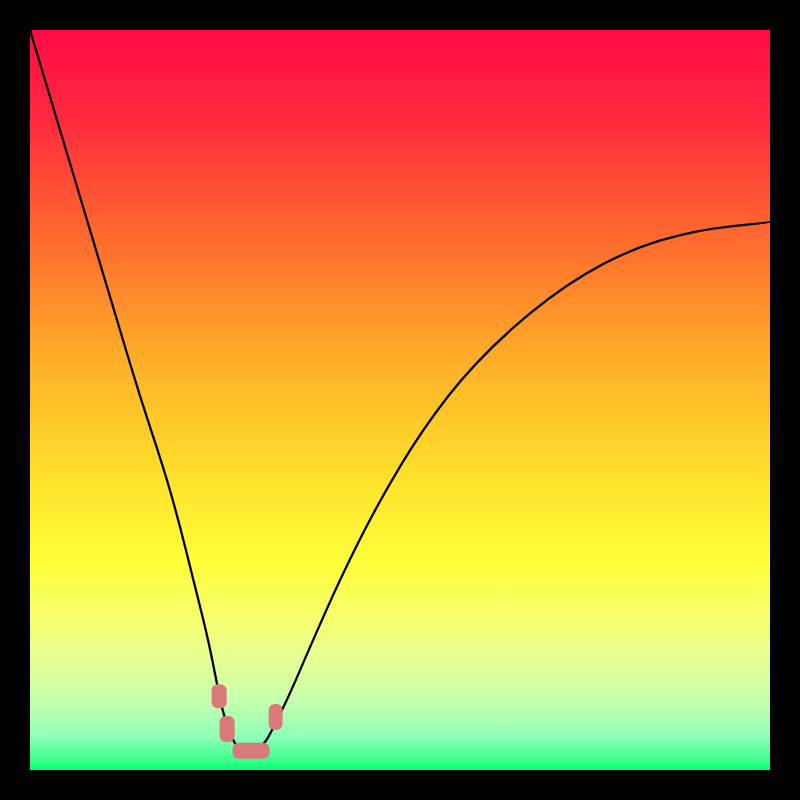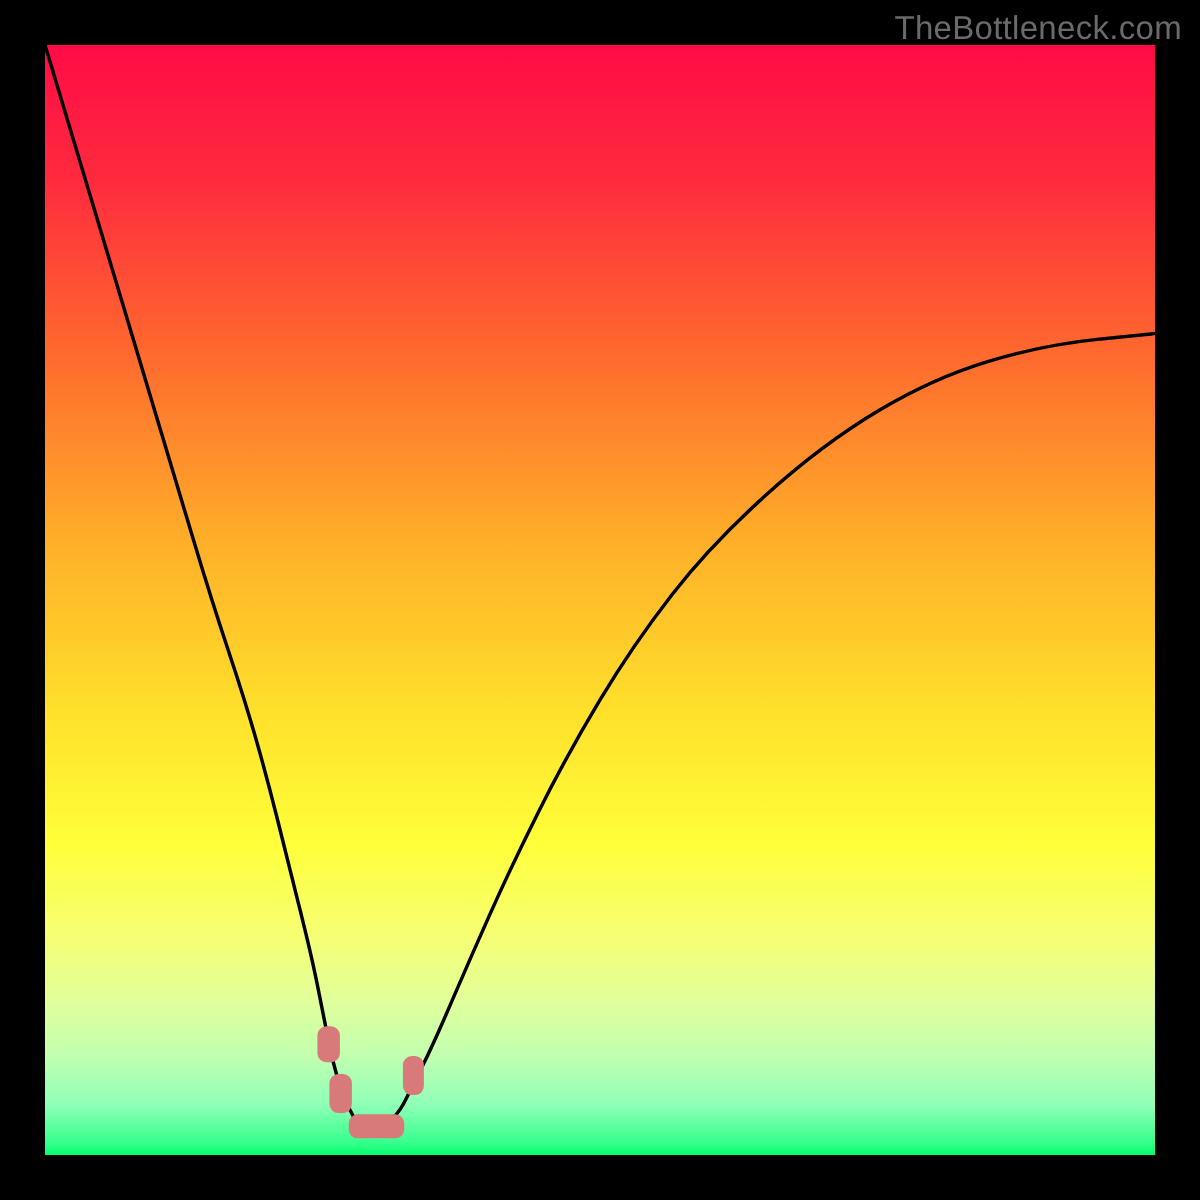--- a/index.html
+++ b/index.html
@@ -48,21 +48,20 @@
     position: absolute;
     background: #d97a7a;
     border-radius: 6px;
     transform: translate(-50%, -50%);
   }
 </style>
 </head>
 <body>
 
 <div class="frame">
-  <div class="watermark">TheBottleneck.com</div>
 
   <div class="plot-area">
     <svg class="gradient" viewBox="0 0 740 740" preserveAspectRatio="none">
       <defs>
         <linearGradient id="bg-grad" x1="0" y1="0" x2="0" y2="1">
             <stop offset="0.00%" stop-color="#ff0b46"></stop>
             <stop offset="12.00%" stop-color="#ff2a3e"></stop>
             <stop offset="28.00%" stop-color="#ff6a2e"></stop>
             <stop offset="45.00%" stop-color="#ffb029"></stop>
             <stop offset="60.00%" stop-color="#ffe02b"></stop>

